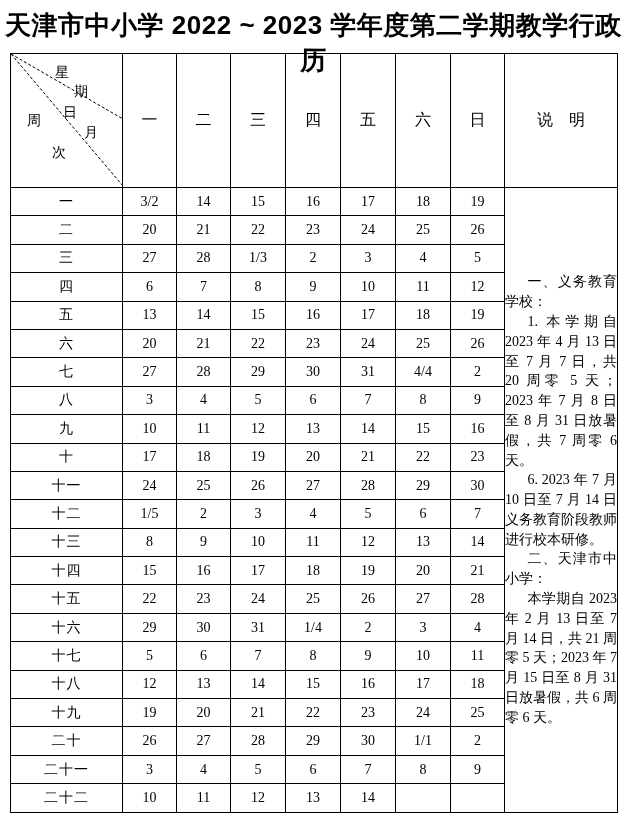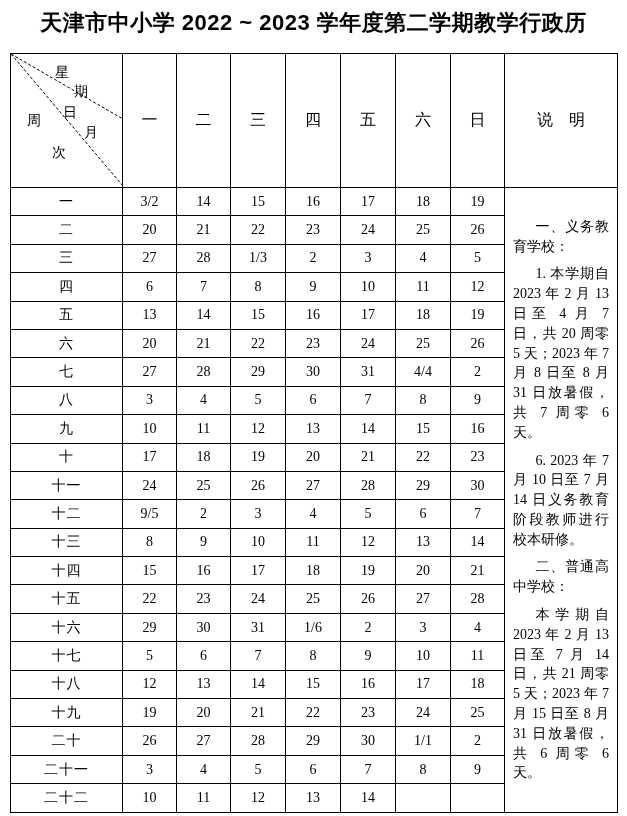--- a/index.html
+++ b/index.html
@@ -1,34 +1,34 @@
 <!DOCTYPE html>
 <html><head>
 <meta charset="utf-8">
 <style>
   html,body{margin:0;padding:0;background:#ffffff;}
   .page{position:relative;width:627px;height:816px;background:#ffffff;overflow:hidden;
         font-family:"Liberation Serif", serif;color:#000;}
   .title{position:absolute;top:8px;left:0;width:627px;text-align:center;
          font-family:"Liberation Sans", sans-serif;font-weight:bold;
-         font-size:22px;letter-spacing:0.5px;margin:0;color:#000;}
+         font-size:26px;letter-spacing:0.5px;margin:0;color:#000;}
   table.cal{position:absolute;left:10px;top:53px;width:605px;height:760px;
             border-collapse:collapse;table-layout:fixed;}
   table.cal td{border:1px solid #000;padding:0;text-align:center;vertical-align:middle;
                font-family:"Liberation Serif", serif;font-size:14px;color:#000;overflow:hidden;}
   tr.header-row td{height:133px;font-size:16px;}
   td.corner{position:relative;padding:0;}
   td.corner svg{position:absolute;left:0;top:0;}
   .corner-char{position:absolute;font-size:14px;line-height:1;
                font-family:"Liberation Serif", serif;}
   td.week{font-size:15px;letter-spacing:1px;}
   td.day{font-size:14px;}
   td.notes{vertical-align:top;text-align:left;font-size:13px;line-height:19.8px;
            padding:72px 5px 0 6px;}
-  .para{text-indent:1.6em;text-align:justify;margin:8px;}
+  .para{text-indent:1.6em;text-align:justify;margin:0;}
 </style>
 </head>
 <body>
 
 <div class="page">
 
   <h1 class="title">天津市中小学 2022 ~ 2023 学年度第二学期教学行政历</h1>
 
   <table class="cal">
     <colgroup>
@@ -71,23 +71,23 @@
           <td class="week">一</td>
           <td class="day">3/2</td>
           <td class="day">14</td>
           <td class="day">15</td>
           <td class="day">16</td>
           <td class="day">17</td>
           <td class="day">18</td>
           <td class="day">19</td>
           <td class="notes" rowspan="22">
             <div class="para">一、义务教育学校：</div>
-            <div class="para">1. 本学期自 2023 年 2 月 13 日至 4 月 7 日，共 20 周零 5 天；2023 年 7 月 8 日至 8 月 31 日放暑假，共 7 周零 6 天。</div>
+            <div class="para">1. 本学期自 2023 年 4 月 13 日至 7 月 7 日，共 20 周零 5 天；2023 年 7 月 8 日至 8 月 31 日放暑假，共 7 周零 6 天。</div>
             <div class="para">6. 2023 年 7 月 10 日至 7 月 14 日义务教育阶段教师进行校本研修。</div>
-            <div class="para">二、普通高中学校：</div>
+            <div class="para">二、天津市中小学：</div>
             <div class="para">本学期自 2023 年 2 月 13 日至 7 月 14 日，共 21 周零 5 天；2023 年 7 月 15 日至 8 月 31 日放暑假，共 6 周零 6 天。</div>
           </td>
         </tr>
         <tr>
           <td class="week">二</td>
           <td class="day">20</td>
           <td class="day">21</td>
           <td class="day">22</td>
           <td class="day">23</td>
           <td class="day">24</td>
@@ -179,21 +179,21 @@
           <td class="day">24</td>
           <td class="day">25</td>
           <td class="day">26</td>
           <td class="day">27</td>
           <td class="day">28</td>
           <td class="day">29</td>
           <td class="day">30</td>
         </tr>
         <tr>
           <td class="week">十二</td>
-          <td class="day">9/5</td>
+          <td class="day">1/5</td>
           <td class="day">2</td>
           <td class="day">3</td>
           <td class="day">4</td>
           <td class="day">5</td>
           <td class="day">6</td>
           <td class="day">7</td>
         </tr>
         <tr>
           <td class="week">十三</td>
           <td class="day">8</td>
@@ -222,21 +222,21 @@
           <td class="day">25</td>
           <td class="day">26</td>
           <td class="day">27</td>
           <td class="day">28</td>
         </tr>
         <tr>
           <td class="week">十六</td>
           <td class="day">29</td>
           <td class="day">30</td>
           <td class="day">31</td>
-          <td class="day">1/6</td>
+          <td class="day">1/4</td>
           <td class="day">2</td>
           <td class="day">3</td>
           <td class="day">4</td>
         </tr>
         <tr>
           <td class="week">十七</td>
           <td class="day">5</td>
           <td class="day">6</td>
           <td class="day">7</td>
           <td class="day">8</td>

